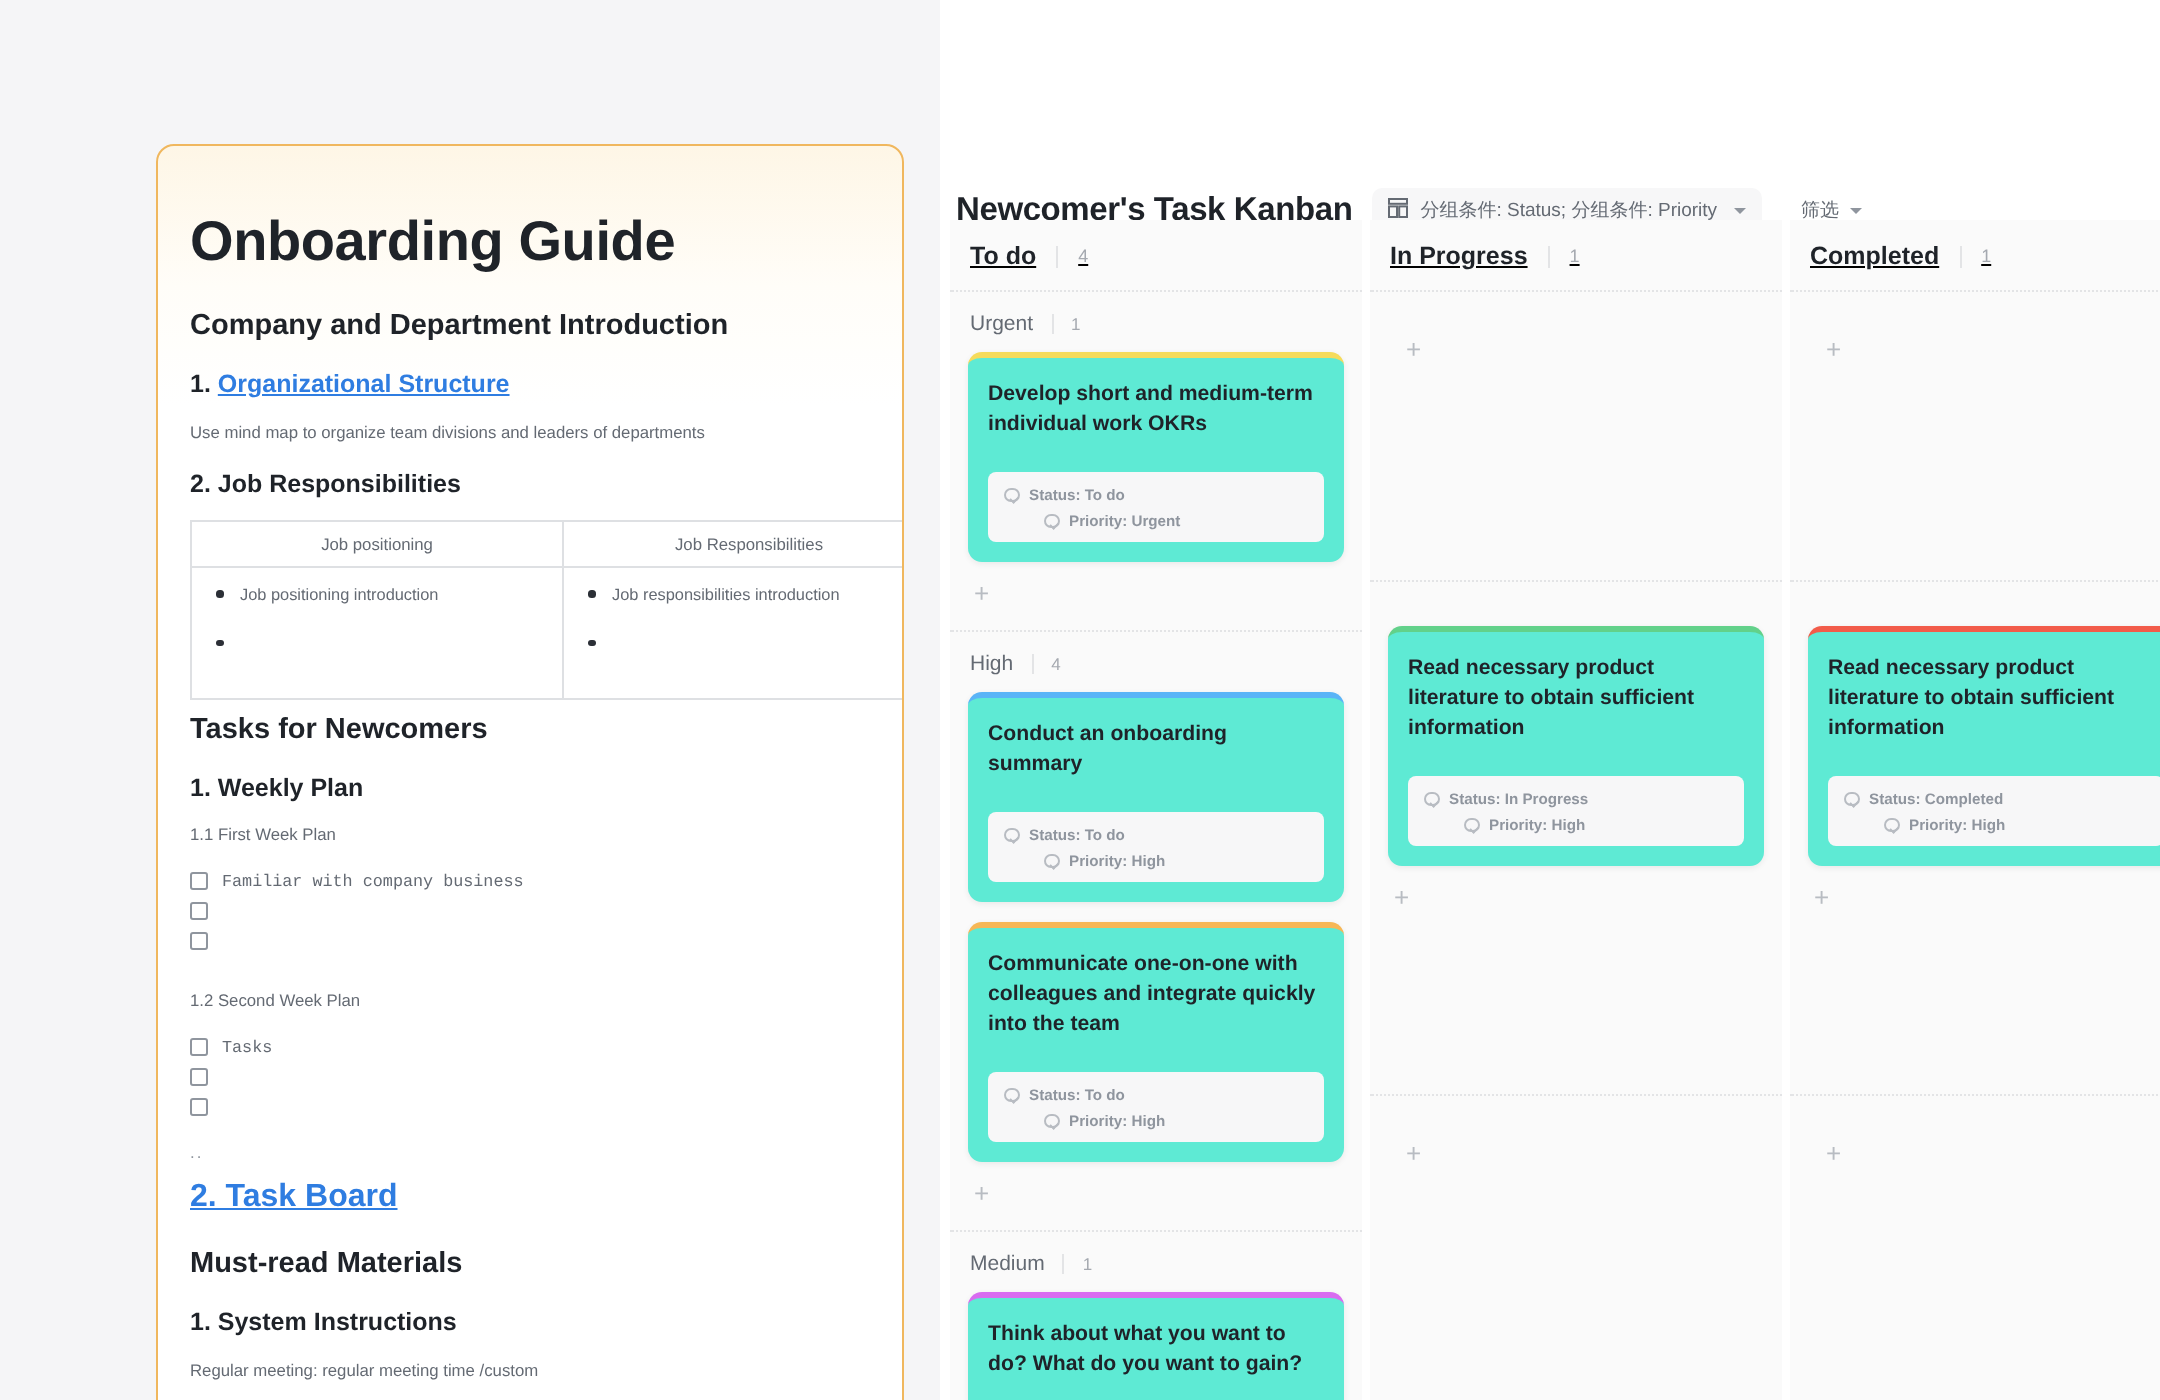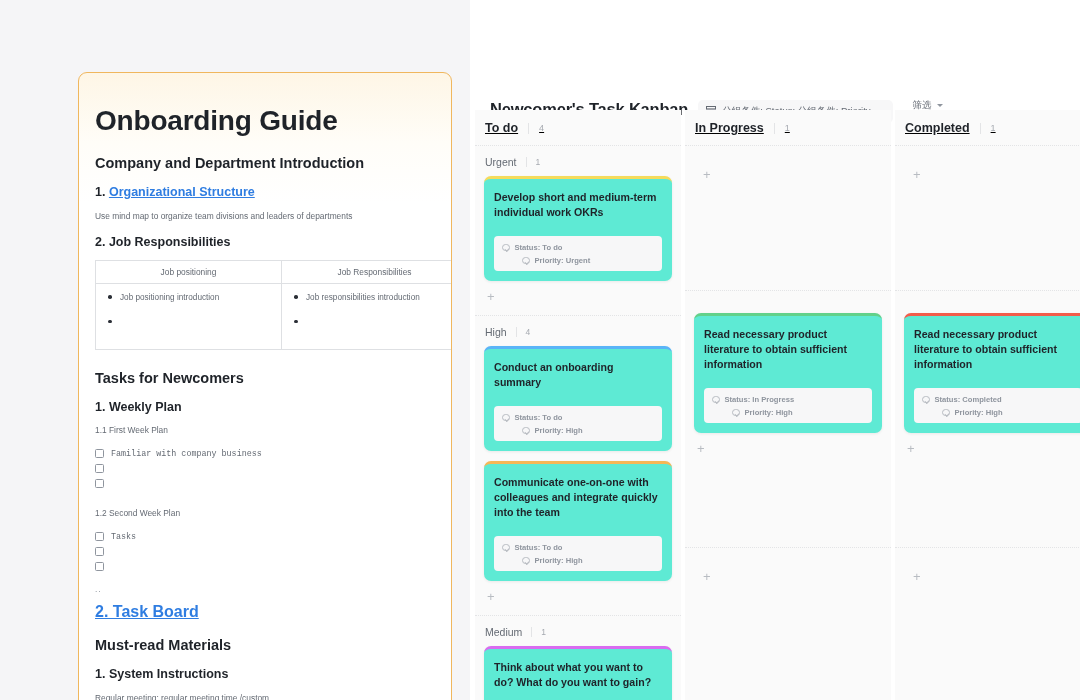--- a/index.html
+++ b/index.html
@@ -46,21 +46,21 @@
   .doc-sub {
     font-size: 8.4px; color: #646a73; margin-bottom: 12px;
   }
   .doc-spacer-sm { height: 9px; }
   .doc-spacer-md { height: 16px; }
 
   
   .doc-table {
     width: 373px;
     border-collapse: collapse;
-    margin-bottom: 20px;
+    margin-bottom: 7px;
     table-layout: fixed;
   }
   .doc-table th, .doc-table td {
     border: 1px solid #dee0e3;
     font-weight: normal;
   }
   .doc-table th {
     font-size: 8.4px; color: #646a73; text-align: center;
     padding: 6px 4px;
   }
@@ -101,22 +101,22 @@
     margin-bottom: 16px;
   }
 
   
   .kanban {
     position: absolute;
     left: 470px; top: 0; right: 0; bottom: 0;
     background: #ffffff;
   }
   .kb-header {
-    display: flex; 
-    gap: 10px; padding: 100px 0 0 8px; height: 110px; margin-left: 12px;
+    display: flex; align-items: center;
+    gap: 10px; padding: 100px 0 0 8px; height: 110px;
   }
   .kb-title {
     font-size: 16.5px; font-weight: bold; color: #1f2329;
     letter-spacing: -0.2px;
   }
   .kb-chip {
     display: flex; align-items: center; gap: 6px;
     background: #f7f7f8; border-radius: 5px;
     padding: 4px 8px; height: 23px;
     font-size: 9.5px; color: #646a73;

